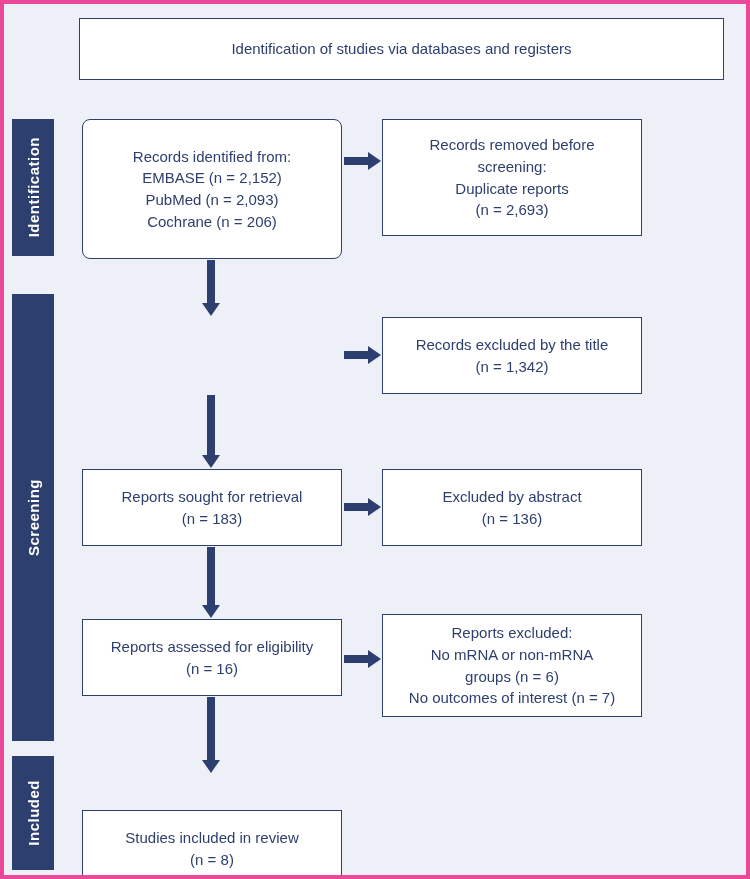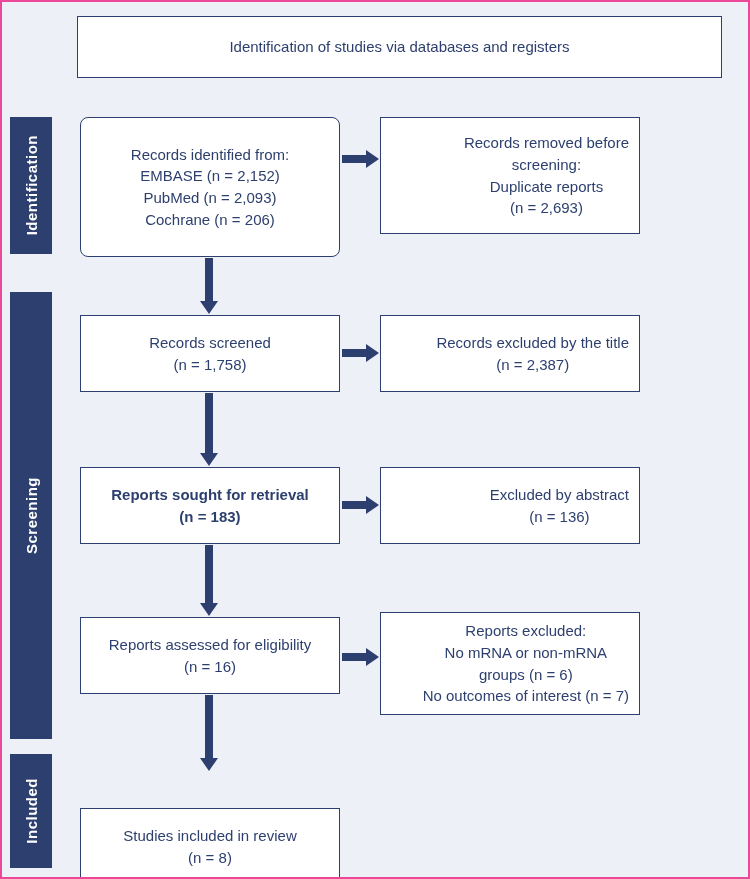--- a/index.html
+++ b/index.html
@@ -4,21 +4,21 @@
 <style>
   * { box-sizing: border-box; margin: 0; padding: 0; }
   html, body { background: #dfe3ec; }
   body { font-family: "Liberation Sans", sans-serif; }
 
   .page {
     position: relative;
     width: 750px;
     height: 879px;
     background: #edf0f6;
-    border: 2px solid #ec4899;
+    border: 4px solid #ec4899;
     overflow: hidden;
   }
 
   .box {
     position: absolute;
     background: #ffffff;
     border: 1.5px solid #2d3f6e;
     color: #2d3f6e;
     display: flex;
     align-items: center;
@@ -48,25 +48,25 @@
     font-size: 15px;
     font-weight: 600;
     letter-spacing: 0.5px;
     white-space: nowrap;
   }
   .stage-identification { top: 115px; height: 137px; }
   .stage-screening     { top: 290px; height: 447px; }
   .stage-included      { top: 752px; height: 114px; }
 
   .lbox { left: 78px;  width: 260px; }
-  .rbox { left: 378px; width: 260px; justify-content: flex-end; }
+  .rbox { left: 378px; width: 260px; }
 
   .lbox-1 { top: 115px; height: 140px; border-radius: 8px; }
   .lbox-2 { top: 313px; height: 77px; }
-  .lbox-3 { top: 465px; height: 77px; font-weight: bold; }
+  .lbox-3 { top: 465px; height: 77px; }
   .lbox-4 { top: 615px; height: 77px; }
   .lbox-5 { top: 806px; height: 77px; }
 
   .rbox-1 { top: 115px; height: 117px; }
   .rbox-2 { top: 313px; height: 77px; }
   .rbox-3 { top: 465px; height: 77px; }
   .rbox-4 { top: 610px; height: 103px; }
 
   
   .harrow { position: absolute; width: 37px; height: 18px; }
@@ -125,24 +125,20 @@
   <div class="stage stage-included">
     <span>Included</span>
   </div>
 
   <div class="box lbox lbox-1">
     <span class="box-text">Records identified from:
 EMBASE (n = 2,152)
 PubMed (n = 2,093)
 Cochrane (n = 206)</span>
   </div>
-  <div class="box lbox lbox-2">
-    <span class="box-text">Records screened
-(n = 1,758)</span>
-  </div>
   <div class="box lbox lbox-3">
     <span class="box-text">Reports sought for retrieval
 (n = 183)</span>
   </div>
   <div class="box lbox lbox-4">
     <span class="box-text">Reports assessed for eligibility
 (n = 16)</span>
   </div>
   <div class="box lbox lbox-5">
     <span class="box-text">Studies included in review
@@ -150,21 +146,21 @@
   </div>
 
   <div class="box rbox rbox-1">
     <span class="box-text">Records removed before
 screening:
 Duplicate reports
 (n = 2,693)</span>
   </div>
   <div class="box rbox rbox-2">
     <span class="box-text">Records excluded by the title
-(n = 2,387)</span>
+(n = 1,342)</span>
   </div>
   <div class="box rbox rbox-3">
     <span class="box-text">Excluded by abstract
 (n = 136)</span>
   </div>
   <div class="box rbox rbox-4">
     <span class="box-text">Reports excluded:
 No mRNA or non-mRNA
 groups (n = 6)
 No outcomes of interest (n = 7)</span>

